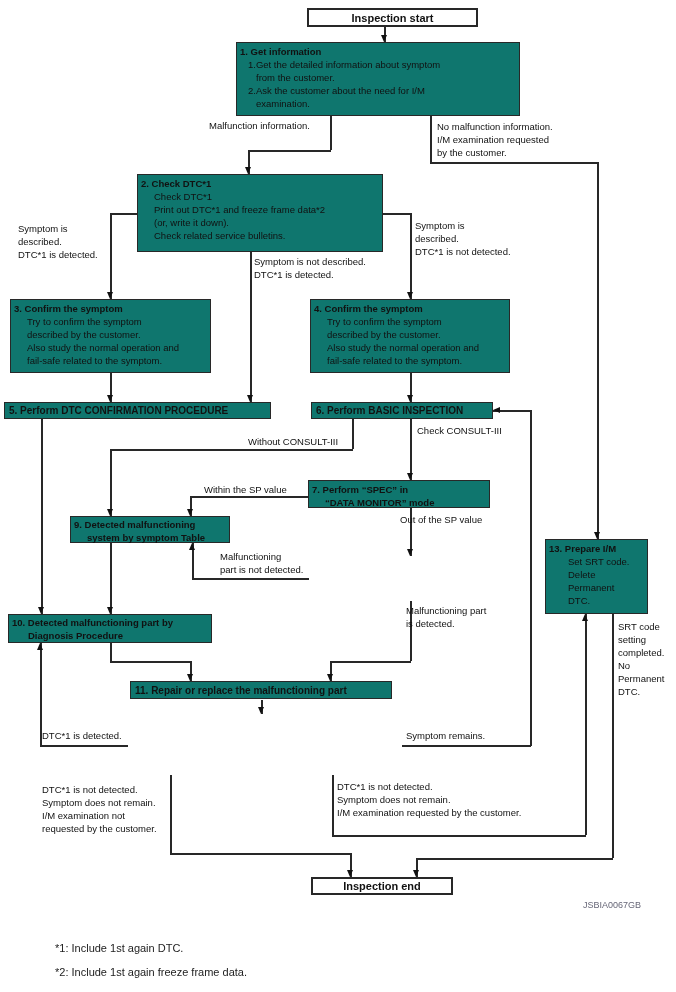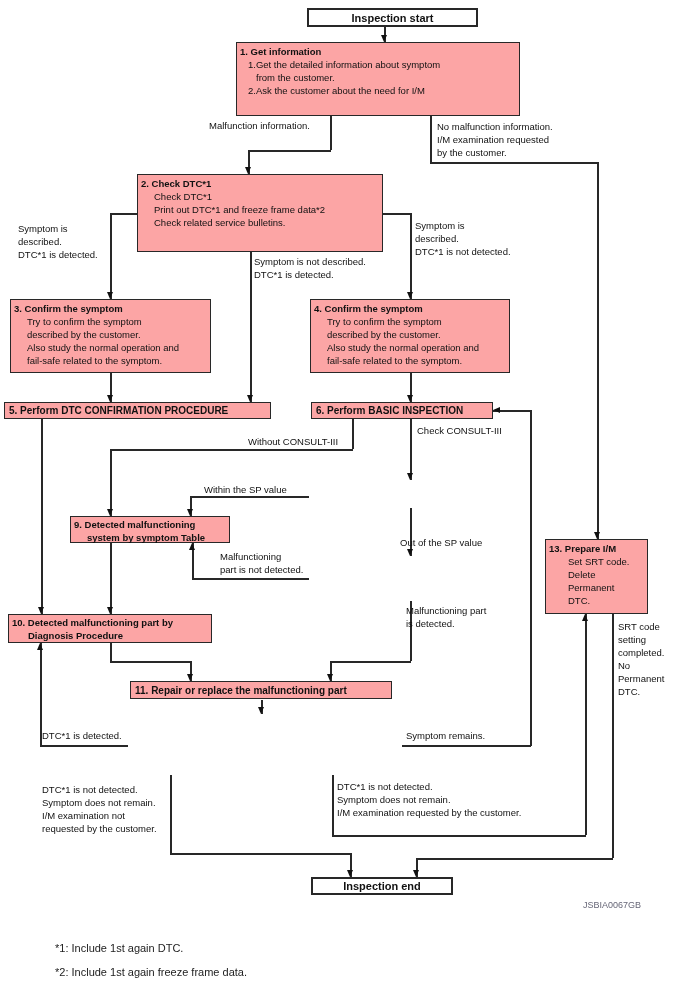--- a/index.html
+++ b/index.html
@@ -1,18 +1,18 @@
 <!DOCTYPE html>
 <html><head>
 <meta charset="utf-8">
 <style>
   html,body{margin:0;padding:0;background:#fff;}
   .canvas{position:relative;width:676px;height:992px;background:#fff;
     font-family:"Liberation Sans",sans-serif;color:#111;overflow:hidden;}
-  .box{position:absolute;border:1.5px solid #282828;background:#fca5a5;
+  .box{position:absolute;border:1.5px solid #282828;background:#0f766e;
     font-size:9.5px;line-height:13px;padding:2px 3px;box-sizing:border-box;}
   .bt{font-weight:700;}
   .term{position:absolute;border:2px solid #282828;background:#fff;display:flex;
     align-items:center;justify-content:center;font-weight:700;font-size:11px;box-sizing:border-box;}
   .sline{display:flex;align-items:center;font-weight:700;font-size:10px;padding:0 2px 0 4px;line-height:11px;}
   .vl{position:absolute;width:1.5px;background:#282828;}
   .hl{position:absolute;height:1.5px;background:#282828;}
   .ad{position:absolute;width:0;height:0;border-left:3.5px solid transparent;border-right:3.5px solid transparent;border-top:7px solid #111;}
   .au{position:absolute;width:0;height:0;border-left:3.5px solid transparent;border-right:3.5px solid transparent;border-bottom:7px solid #111;}
   .al{position:absolute;width:0;height:0;border-top:3.5px solid transparent;border-bottom:3.5px solid transparent;border-right:7px solid #111;}
@@ -104,26 +104,28 @@
   </div>
   <div class="term" style="left:311px;top:877px;width:142px;height:18px">
     <span>Inspection end</span>
   </div>
 
   <div class="box" style="left:236px;top:42px;width:284px;height:74px">
     <div class="bt">1. Get information</div>
     <div class="i8">1.Get the detailed information about symptom</div>
     <div class="i16">from the customer.</div>
     <div class="i8">2.Ask the customer about the need for I/M</div>
+    <div class="i16">examination.</div>
   </div>
 
   <div class="box" style="left:137px;top:174px;width:246px;height:78px">
     <div class="bt">2. Check DTC*1</div>
     <div class="i13">Check DTC*1</div>
     <div class="i13">Print out DTC*1 and freeze frame data*2</div>
+    <div class="i13">(or, write it down).</div>
     <div class="i13">Check related service bulletins.</div>
   </div>
 
   <div class="box" style="left:10px;top:299px;width:201px;height:74px">
     <div class="bt">3. Confirm the symptom</div>
     <div class="i13">Try to confirm the symptom</div>
     <div class="i13">described by the customer.</div>
     <div class="i13">Also study the normal operation and</div>
     <div class="i13">fail-safe related to the symptom.</div>
   </div>
@@ -137,20 +139,24 @@
   </div>
 
   <div class="box sline" style="left:4px;top:402px;width:267px;height:17px">
     <span>5. Perform DTC CONFIRMATION PROCEDURE</span>
   </div>
 
   <div class="box sline" style="left:311px;top:402px;width:182px;height:17px">
     <span>6. Perform BASIC INSPECTION</span>
   </div>
 
+  <div class="box" style="left:308px;top:480px;width:182px;height:28px">
+    <div class="bt">7. Perform “SPEC” in</div>
+    <div class="bt i13">“DATA MONITOR” mode</div>
+  </div>
 
 
   <div class="box" style="left:70px;top:516px;width:160px;height:27px;padding-top:1px">
     <div class="bt">9. Detected malfunctioning</div>
     <div class="bt i13">system by symptom Table</div>
   </div>
 
   <div class="box" style="left:8px;top:614px;width:204px;height:29px;padding-top:1px">
     <div class="bt">10. Detected malfunctioning part by</div>
     <div class="bt i16">Diagnosis Procedure</div>
@@ -190,21 +196,21 @@
 
   <div class="lbl" style="left:415px;top:219px">
     <div>Symptom is</div>
     <div>described.</div>
     <div>DTC*1 is not detected.</div>
   </div>
 
   <div class="lbl" style="left:248px;top:435px">Without CONSULT-III</div>
   <div class="lbl" style="left:417px;top:424px">Check CONSULT-III</div>
   <div class="lbl" style="left:204px;top:483px">Within the SP value</div>
-  <div class="lbl" style="left:400px;top:536px">Out of the SP value</div>
+  <div class="lbl" style="left:400px;top:513px">Out of the SP value</div>
 
   <div class="lbl" style="left:220px;top:550px">
     <div>Malfunctioning</div>
     <div>part is not detected.</div>
   </div>
 
   <div class="lbl" style="left:406px;top:604px">
     <div>Malfunctioning part</div>
     <div>is detected.</div>
   </div>

